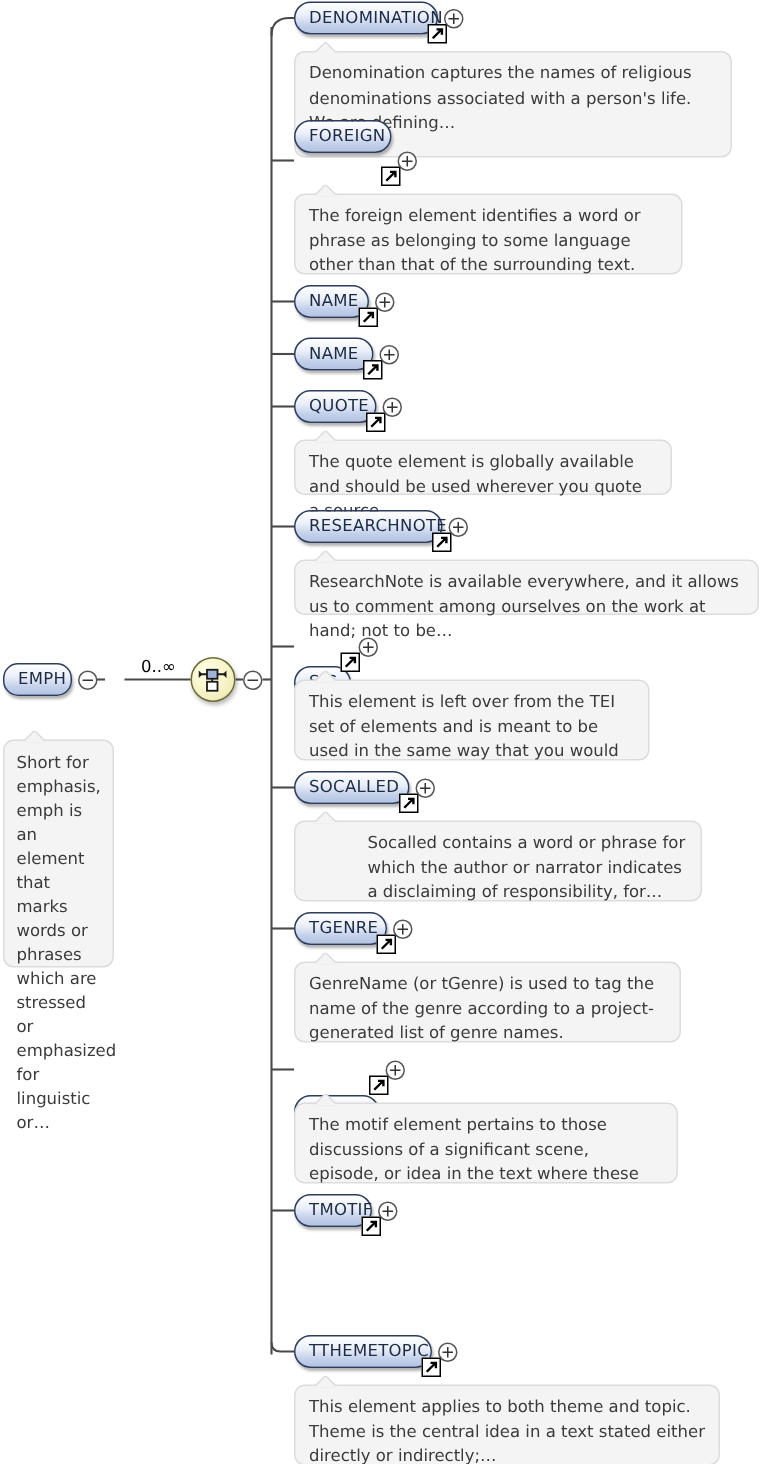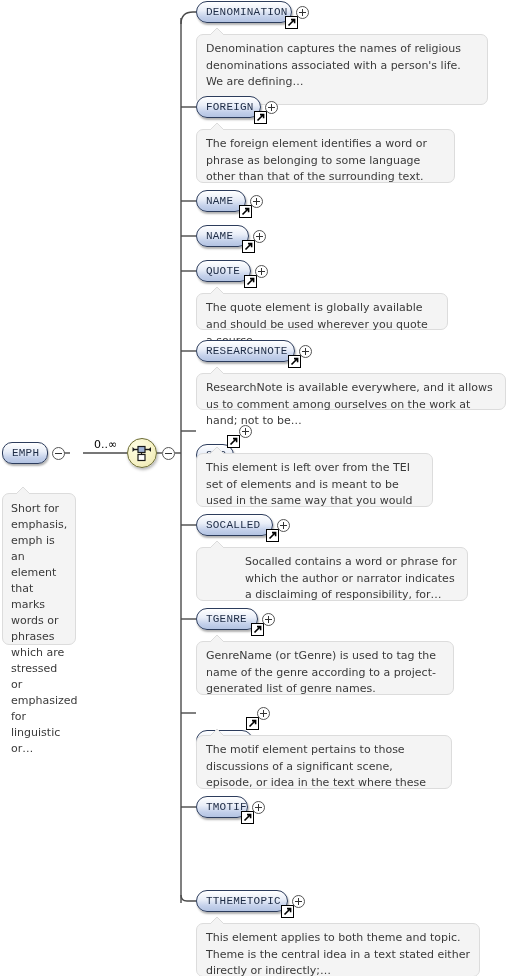--- a/index.html
+++ b/index.html
@@ -33,23 +33,23 @@
   .node {
     position: absolute;
     box-sizing: border-box;
     height: 22px;
     border: 1px solid #2c3c5c;
     border-radius: 11px;
     background: linear-gradient(to bottom, #ffffff 0%, #e9eef8 42%, #c3d0ea 75%, #b3c3e2 100%);
     color: #1d2b45;
     font-size: 11px;
     line-height: 20px;
+    text-align: center;
     white-space: nowrap;
     box-shadow: 1px 2px 2px rgba(0,0,0,0.30);
-    font-family: Liberation Mono, monospace;
   }
   .node .lbl {
     display: block;
     padding: 0 9px;
     letter-spacing: 0.2px;
   }
   .node.root {
     border-radius: 10px;
   }
 
@@ -223,21 +223,21 @@
   <div class="annot" style="left:196px; top:34px; width:292px; height:71px;">
     <span class="tail">
       <svg width="16" height="8" viewBox="0 0 16 8">
         <path d="M0 8 L8 0 L16 8 Z" fill="#f4f4f4" stroke="#dcdcdc" stroke-width="1"></path>
         <path d="M0 8 L16 8" stroke="#f4f4f4" stroke-width="2"></path>
       </svg>
     </span>
     <span>Denomination captures the names of religious denominations associated with a person's life. We are defining…</span>
   </div>
 
-  <div class="node" style="left:196px; top:96px; width:65px;">
+  <div class="node" style="left:196px; top:80px; width:65px;">
     <span class="lbl">FOREIGN</span>
   </div>
   <div class="refbadge" style="left:254px; top:111px;">
     <svg width="11" height="11" viewBox="0 0 11 11">
         <path d="M2.5 8.5 L8 3 M5 2.6 L8.6 2.6 L8.6 6.2" stroke="#000" stroke-width="1.6" fill="none"></path>
       </svg>
   </div>
   <div class="toggle plus" style="left:265px; top:101px;"></div>
   <div class="annot" style="left:196px; top:129px; width:259px; height:54px;">
     <span class="tail">

